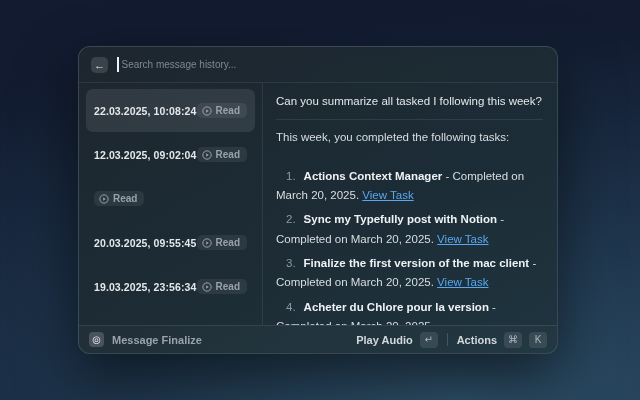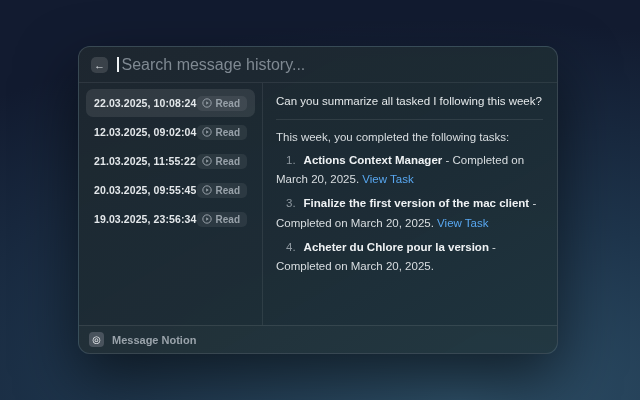--- a/index.html
+++ b/index.html
@@ -35,36 +35,36 @@
     width: 17px; height: 16px;
     border-radius: 5px;
     background: rgba(255,255,255,0.13);
     color: #dfe4e8;
     font-size: 11px; line-height: 16px; text-align: center;
     cursor: pointer; user-select: none;
   }
   .caret { width: 1.5px; height: 15px; background: #eef2f4; }
   .search-input {
     flex: 1; background: transparent; border: none; outline: none;
-    color: #e8ecef; font-size: 16px;
+    color: #e8ecef; font-size: 10px;
     font-family: "Liberation Sans", sans-serif;
     margin-left: -6px;
   }
   .search-input::placeholder { color: #7f8992; }
 
   
   .content { flex: 1; display: flex; min-height: 0; }
 
   .list {
     width: 184px; flex: 0 0 184px;
     border-right: 1px solid rgba(255,255,255,0.08);
     padding: 6px 7px;
   }
   .row {
-    height: 28px; margin-bottom: 1px;
+    height: 43px; margin-bottom: 1px;
     display: flex; align-items: center; justify-content: space-between;
     padding: 4px 8px; border-radius: 7px; cursor: pointer;
   }
   .row.selected { background: rgba(255,255,255,0.09); }
   .ts { font-size: 10.5px; font-weight: 700; color: #e3e7ea; letter-spacing: 0.1px; }
   .read-btn {
     display: inline-flex; align-items: center; gap: 4px;
     padding: 2px 7px 2px 5px;
     background: rgba(255,255,255,0.07);
     border-radius: 5px;
@@ -77,25 +77,25 @@
   .detail {
     flex: 1; padding: 9px 14px 0 13px;
     font-size: 11.5px; color: #d9dee1; line-height: 1.68;
     overflow: hidden;
   }
   .question { margin-bottom: 8px; color: #e4e8ea; }
   .divider {
     border: none; border-top: 1px solid rgba(255,255,255,0.09);
     margin: 0 0 8px 0;
   }
-  .intro { margin-bottom: 3px; }
+  .intro { margin-bottom: 19px; }
   .task { margin-bottom: 5px; text-indent: 10px; }
   .task .num { color: #8f99a1; margin-right: 8px; }
   .task .tname { font-weight: 700; color: #eff2f4; }
-  .task .link, .link { color: #58a7f0; cursor: pointer; }
+  .task .link, .link { color: #58a7f0; text-decoration: underline; cursor: pointer; }
 
   
   .footer {
     height: 28px; flex: 0 0 28px;
     border-top: 1px solid rgba(255,255,255,0.09);
     background: rgba(255,255,255,0.02);
     display: flex; align-items: center; justify-content: space-between;
     padding: 0 10px;
   }
   .footer-left { display: flex; align-items: center; gap: 8px; }
@@ -143,21 +143,20 @@
         <span class="ts">12.03.2025, 09:02:04</span>
         <span class="read-btn">
           <svg class="play-ic" viewBox="0 0 12 12">
               <circle cx="6" cy="6" r="5" fill="none" stroke="#98a1a9" stroke-width="1.2"></circle>
               <path d="M5 4l3 2-3 2z" fill="#98a1a9"></path>
             </svg>
           <span>Read</span>
         </span>
       </div>
       <div class="row">
-        <span class="ts">21.03.2025, 11:55:22</span>
         <span class="read-btn">
           <svg class="play-ic" viewBox="0 0 12 12">
               <circle cx="6" cy="6" r="5" fill="none" stroke="#98a1a9" stroke-width="1.2"></circle>
               <path d="M5 4l3 2-3 2z" fill="#98a1a9"></path>
             </svg>
           <span>Read</span>
         </span>
       </div>
       <div class="row">
         <span class="ts">20.03.2025, 09:55:45</span>
@@ -183,29 +182,40 @@
 
     <div class="detail">
       <p class="question">Can you summarize all tasked I following this week?</p>
       <hr class="divider">
       <p class="intro">This week, you completed the following tasks:</p>
 
       <p class="task">
         <span class="num">1.</span><span class="tname">Actions Context Manager</span><span> - Completed on March 20, 2025. </span><a class="link">View Task</a>
       </p>
       <p class="task">
+        <span class="num">2.</span><span class="tname">Sync my Typefully post with Notion</span><span> - Completed on March 20, 2025. </span><a class="link">View Task</a>
+      </p>
+      <p class="task">
         <span class="num">3.</span><span class="tname">Finalize the first version of the mac client</span><span> - Completed on March 20, 2025. </span><a class="link">View Task</a>
       </p>
       <p class="task">
         <span class="num">4.</span><span class="tname">Acheter du Chlore pour la version</span><span> - Completed on March 20, 2025. </span>
       </p>
 
     </div>
   </div>
 
   <div class="footer">
     <div class="footer-left">
       <div class="app-icon">◎</div>
-      <span class="app-name">Message Notion</span>
+      <span class="app-name">Message Finalize</span>
+    </div>
+    <div class="footer-right">
+      <span class="f-label">Play Audio</span>
+      <span class="key">↵</span>
+      <span class="vsep"></span>
+      <span class="f-label">Actions</span>
+      <span class="key">⌘</span>
+      <span class="key">K</span>
     </div>
   </div>
 
 </div>
 
 </body></html>

